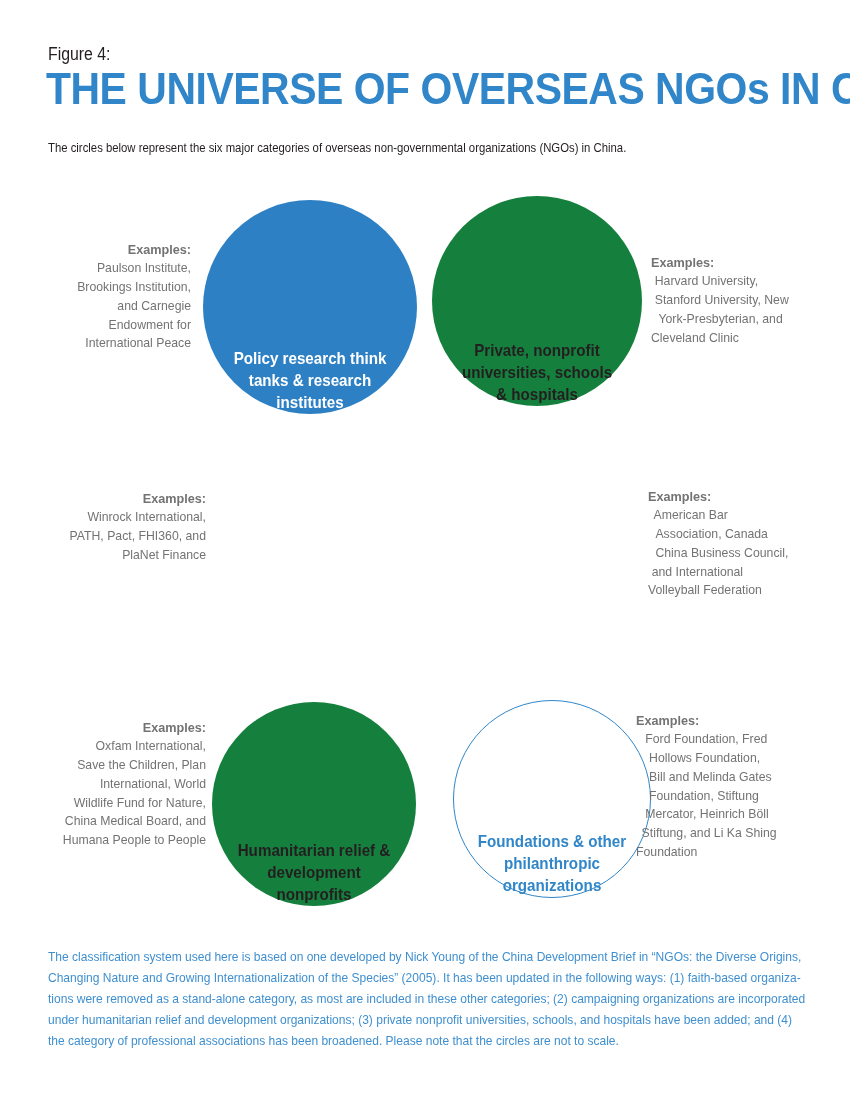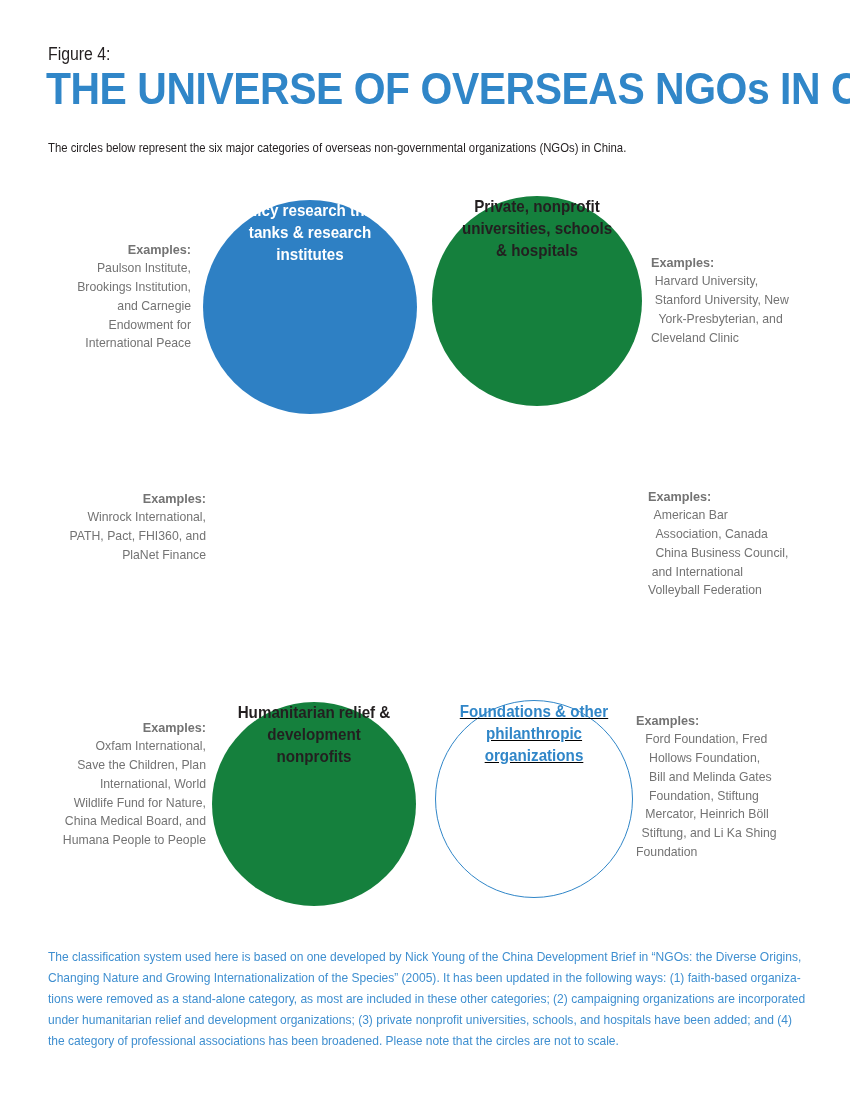--- a/index.html
+++ b/index.html
@@ -56,21 +56,21 @@
     transform: scaleX(0.9);
     transform-origin: left top;
     white-space: nowrap;
   }
 
   
   .circle {
     position: absolute;
     border-radius: 50%;
     display: flex;
-    align-items: flex-start;
+    align-items: flex-end;
     justify-content: center;
     box-sizing: border-box;
   }
   .circle .circle-label {
     text-align: center;
     font-weight: bold;
     font-size: 16.5px;
     line-height: 1.33;
     padding: 0 16px;
     transform: scaleX(0.92);
@@ -195,21 +195,21 @@
     <span class="ex-body">
       <span class="ex-line">Oxfam International,</span>
       <span class="ex-line">Save the Children, Plan</span>
       <span class="ex-line">International, World</span>
       <span class="ex-line">Wildlife Fund for Nature,</span>
       <span class="ex-line">China Medical Board, and</span>
       <span class="ex-line">Humana People to People</span>
     </span>
   </div>
 
-  <div class="circle outline" style="left:435px; top:700px; width:198px; height:198px;text-decoration:underline;">
+  <div class="circle outline" style="left:453px; top:700px; width:198px; height:198px;">
     <div class="circle-label">Foundations &amp; other philanthropic organizations</div>
   </div>
 
   <div class="examples ex-right" style="left:636px; top:711px; width:200px;">
     <span class="ex-head">Examples:</span>
     <span class="ex-body">
       <span class="ex-line" style="padding-left:10px;">Ford Foundation, Fred</span>
       <span class="ex-line" style="padding-left:14px;">Hollows Foundation,</span>
       <span class="ex-line" style="padding-left:14px;">Bill and Melinda Gates</span>
       <span class="ex-line" style="padding-left:14px;">Foundation, Stiftung</span>

